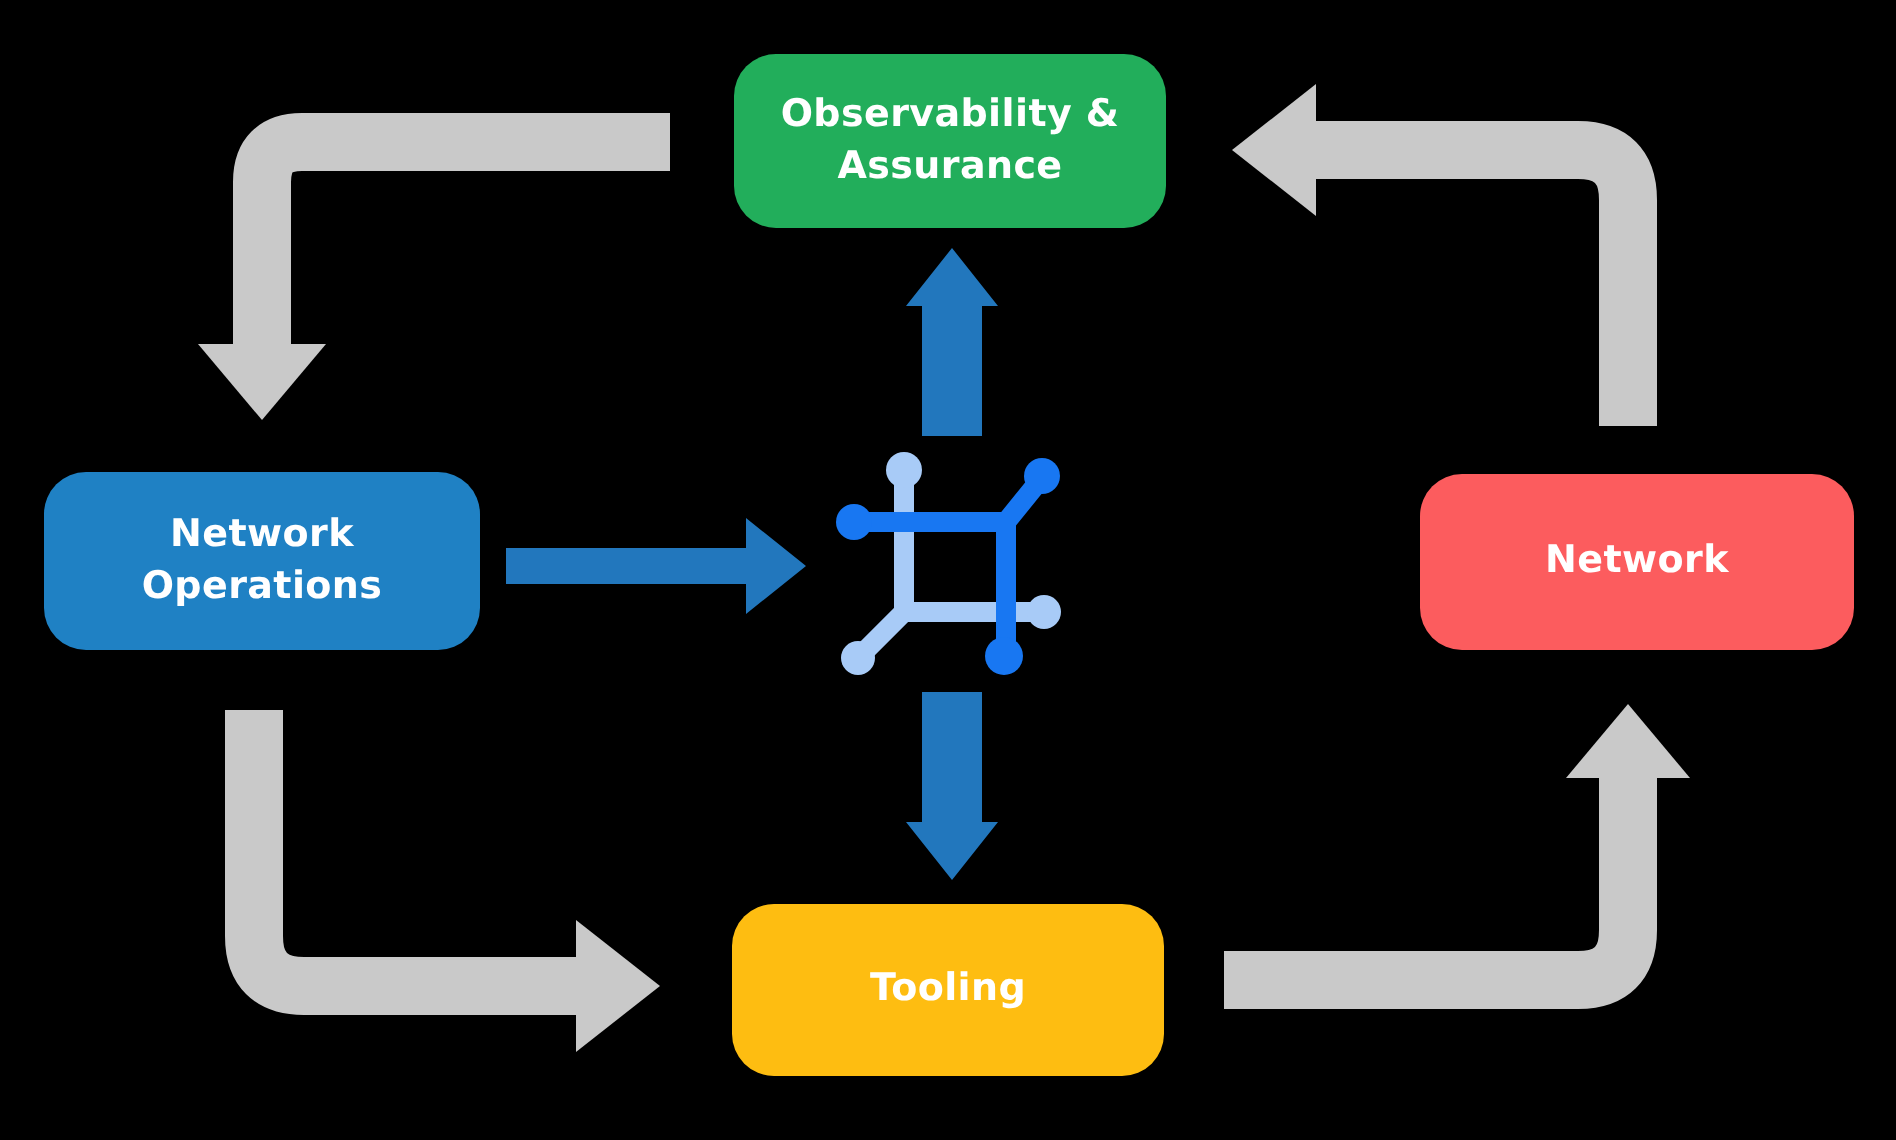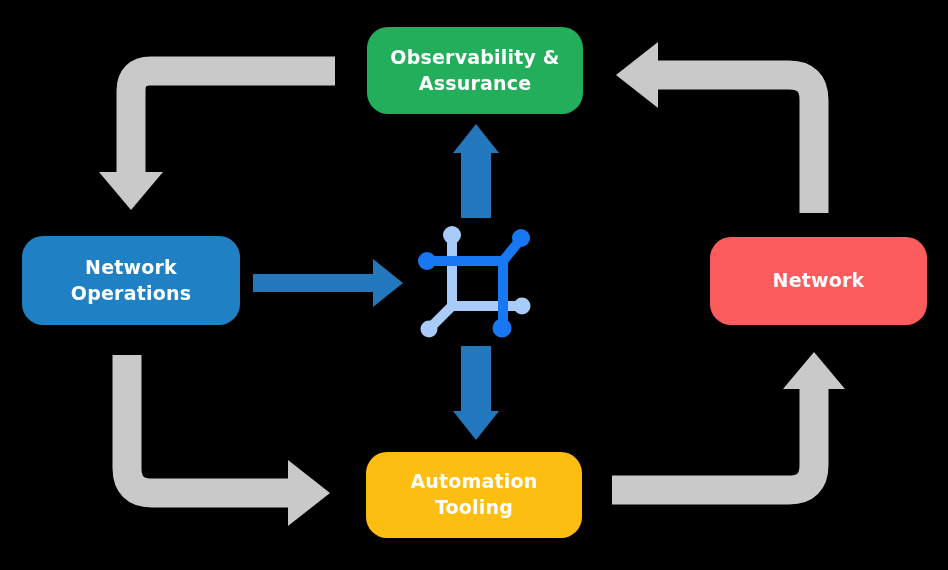--- a/index.html
+++ b/index.html
@@ -96,17 +96,16 @@
   <div class="node node-operations" style="background-color: rgb(31, 129, 196);">
     <span>Network</span>
     <span>Operations</span>
   </div>
 
   <div class="node node-infrastructure" style="background-color: rgb(252, 92, 94);">
     <span>Network</span>
   </div>
 
   <div class="node node-automation" style="background-color: rgb(254, 189, 17);">
-    <span>Automation</span>
     <span>Tooling</span>
   </div>
 
 </div>
 
 </body></html>

